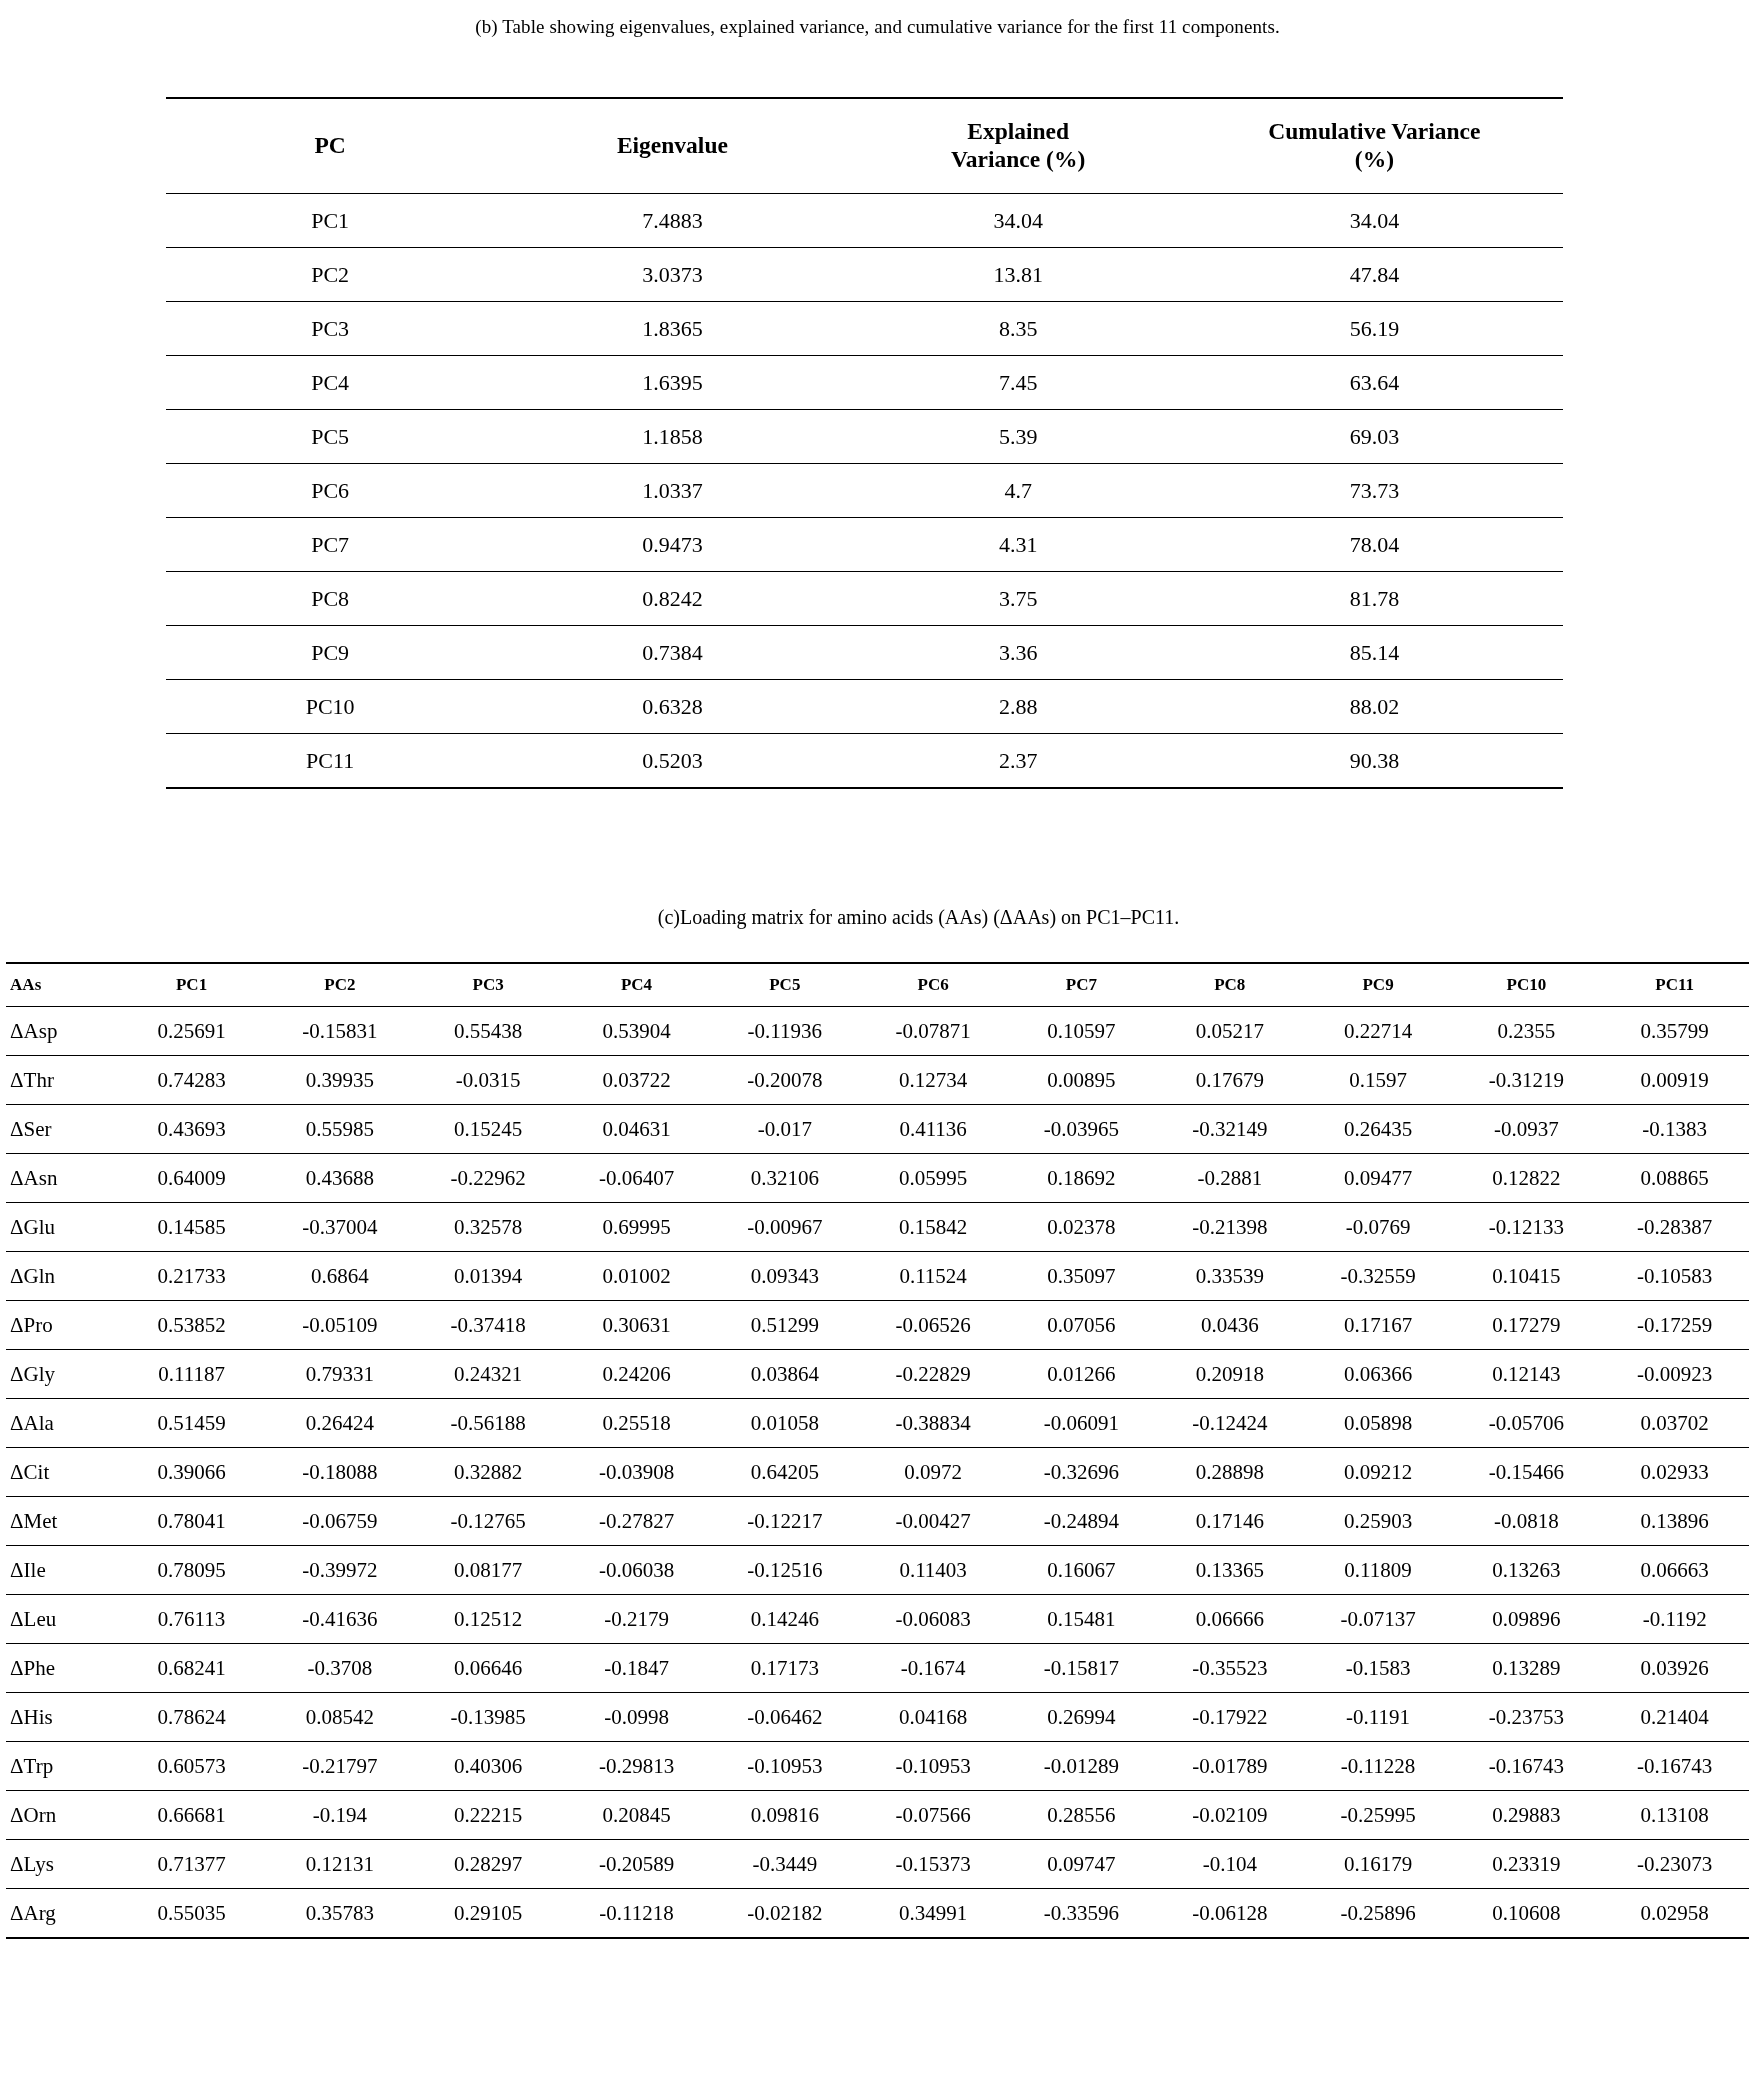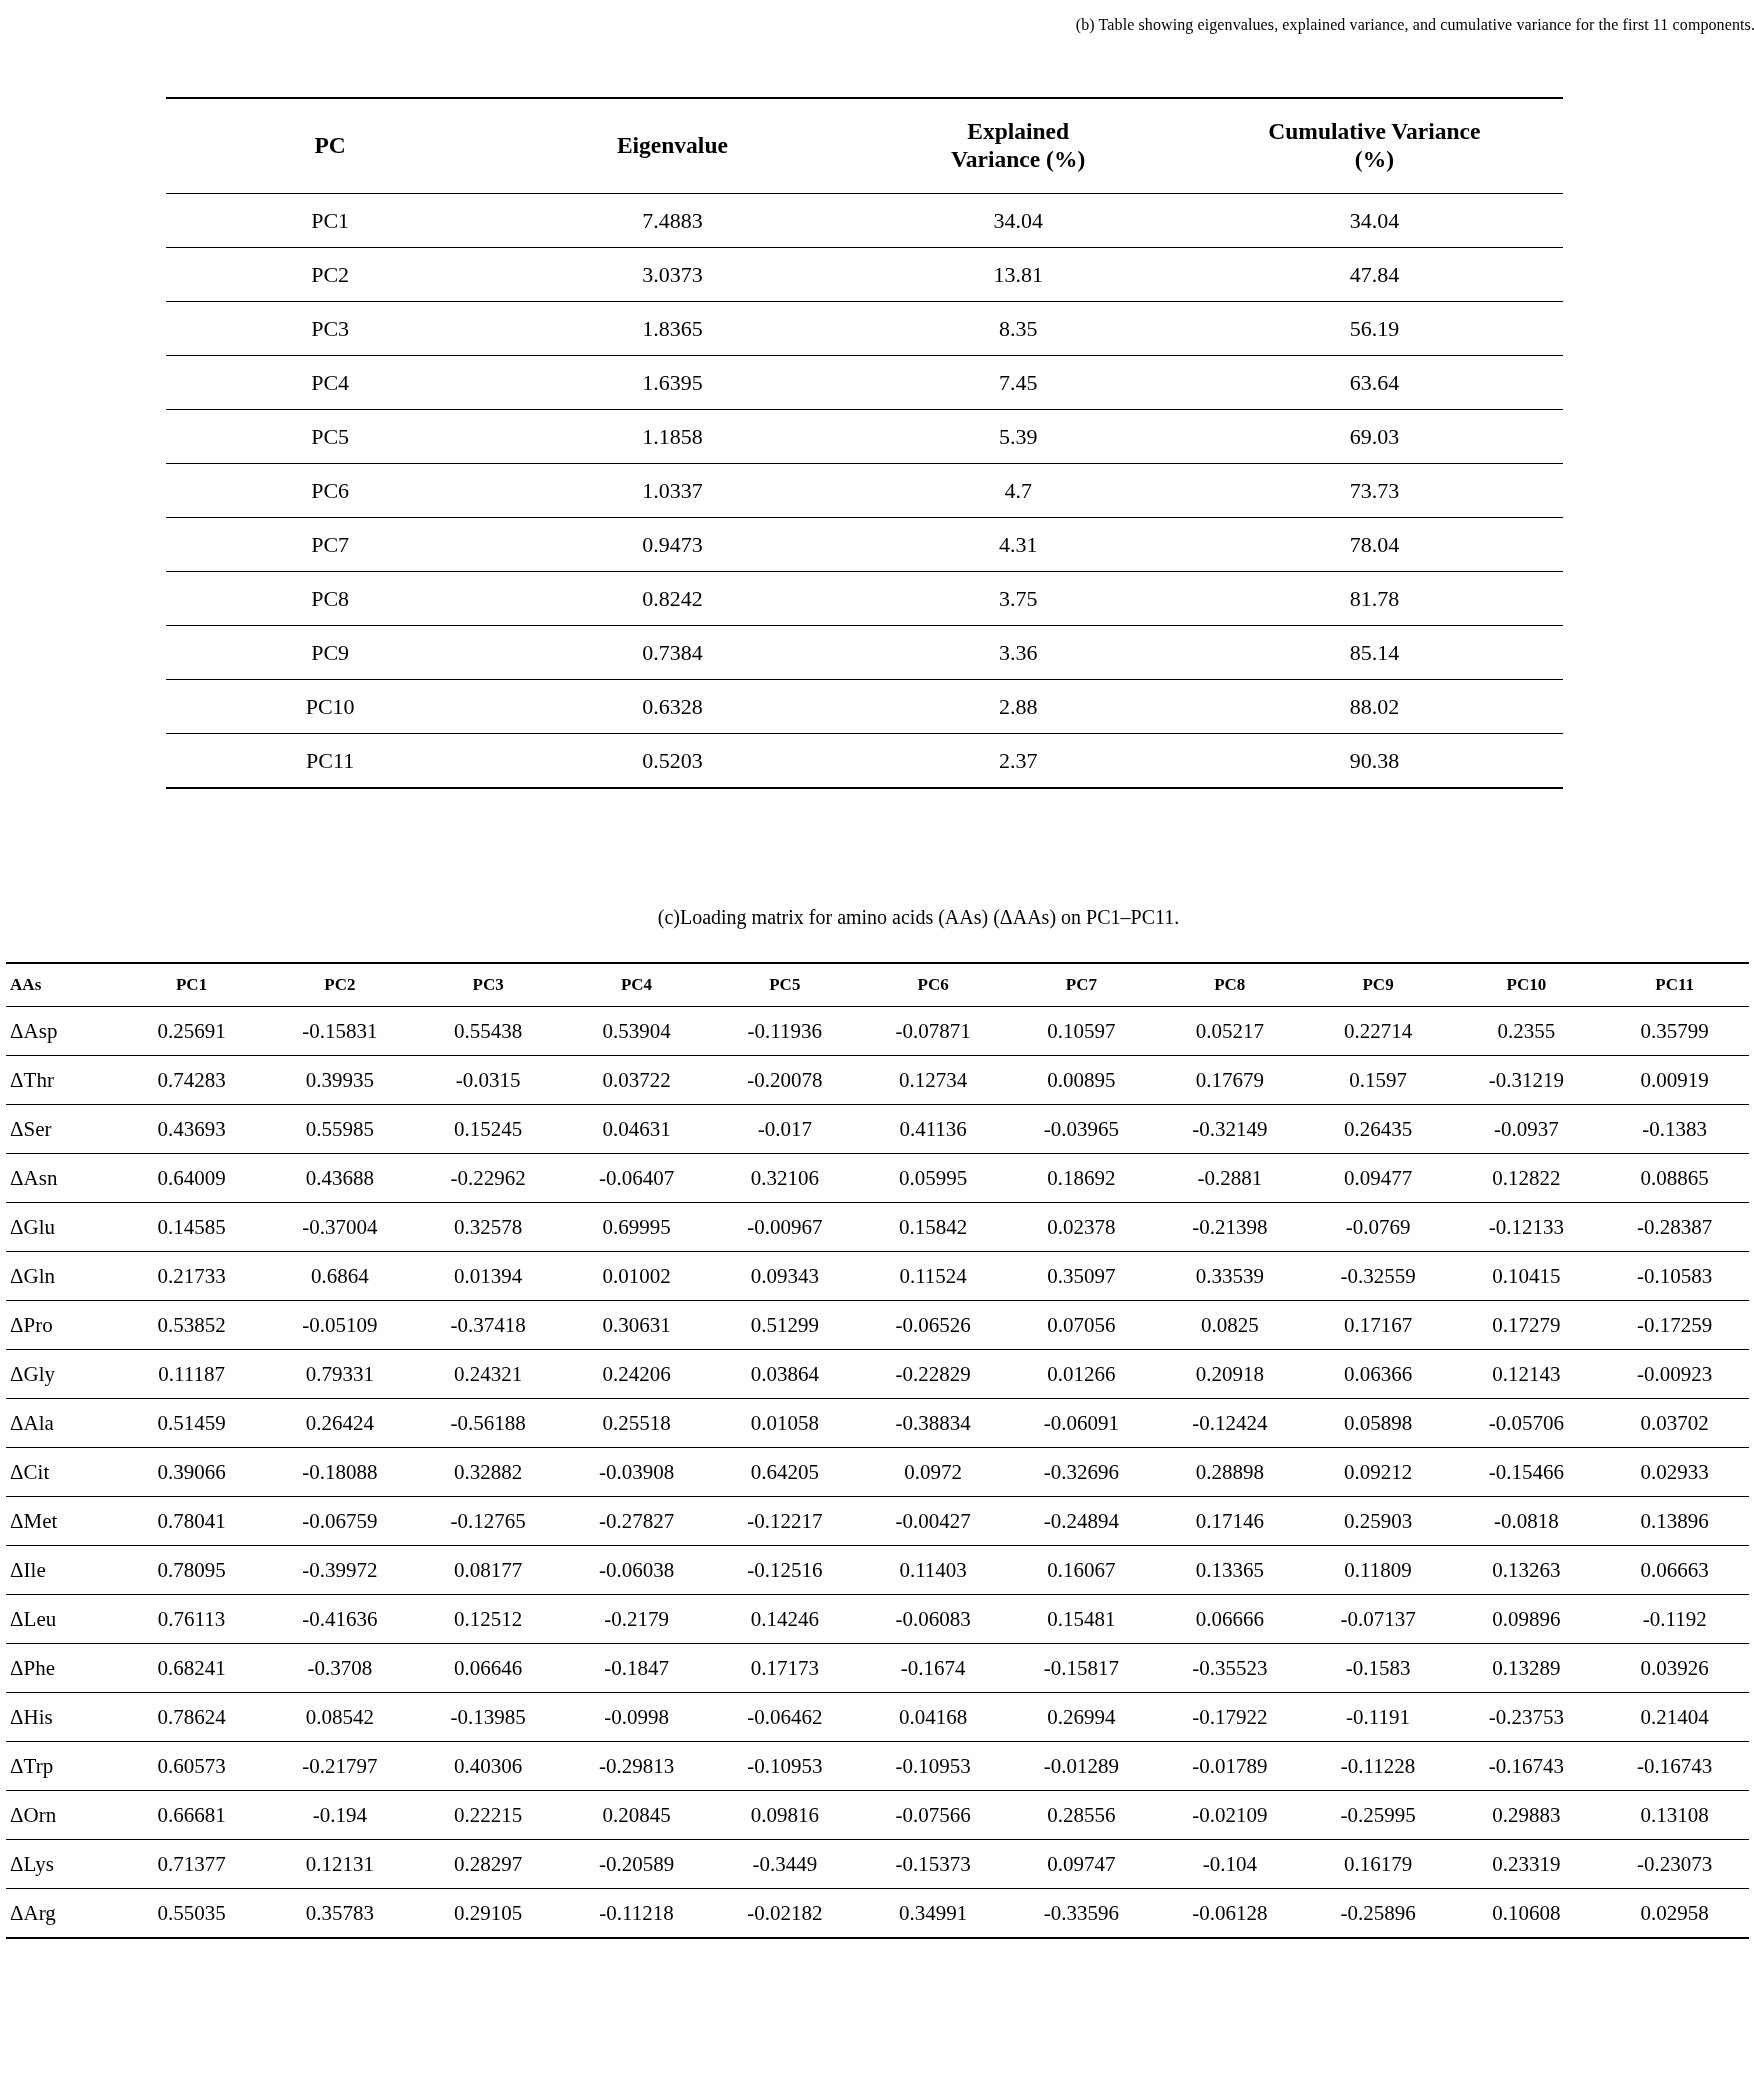--- a/index.html
+++ b/index.html
@@ -15,22 +15,22 @@
     position: relative;
     overflow: hidden;
   }
 
   
   .caption-b {
     position: absolute;
     left: 0;
     top: 16px;
     width: 1755px;
-    text-align: right;
-    font-size: 16px;
+    text-align: center;
+    font-size: 19px;
     line-height: 1.15;
     letter-spacing: 0.1px;
   }
 
   .table-b-wrap {
     position: absolute;
     left: 166px;
     top: 50px;
     width: 1397px;
     margin-top: 47px;
@@ -337,21 +337,21 @@
         </tr>
         <tr>
           <td class="aa rule-thin">ΔPro</td>
           <td class="rule-thin">0.53852</td>
           <td class="rule-thin">-0.05109</td>
           <td class="rule-thin">-0.37418</td>
           <td class="rule-thin">0.30631</td>
           <td class="rule-thin">0.51299</td>
           <td class="rule-thin">-0.06526</td>
           <td class="rule-thin">0.07056</td>
-          <td class="rule-thin">0.0825</td>
+          <td class="rule-thin">0.0436</td>
           <td class="rule-thin">0.17167</td>
           <td class="rule-thin">0.17279</td>
           <td class="rule-thin">-0.17259</td>
         </tr>
         <tr>
           <td class="aa rule-thin">ΔGly</td>
           <td class="rule-thin">0.11187</td>
           <td class="rule-thin">0.79331</td>
           <td class="rule-thin">0.24321</td>
           <td class="rule-thin">0.24206</td>

